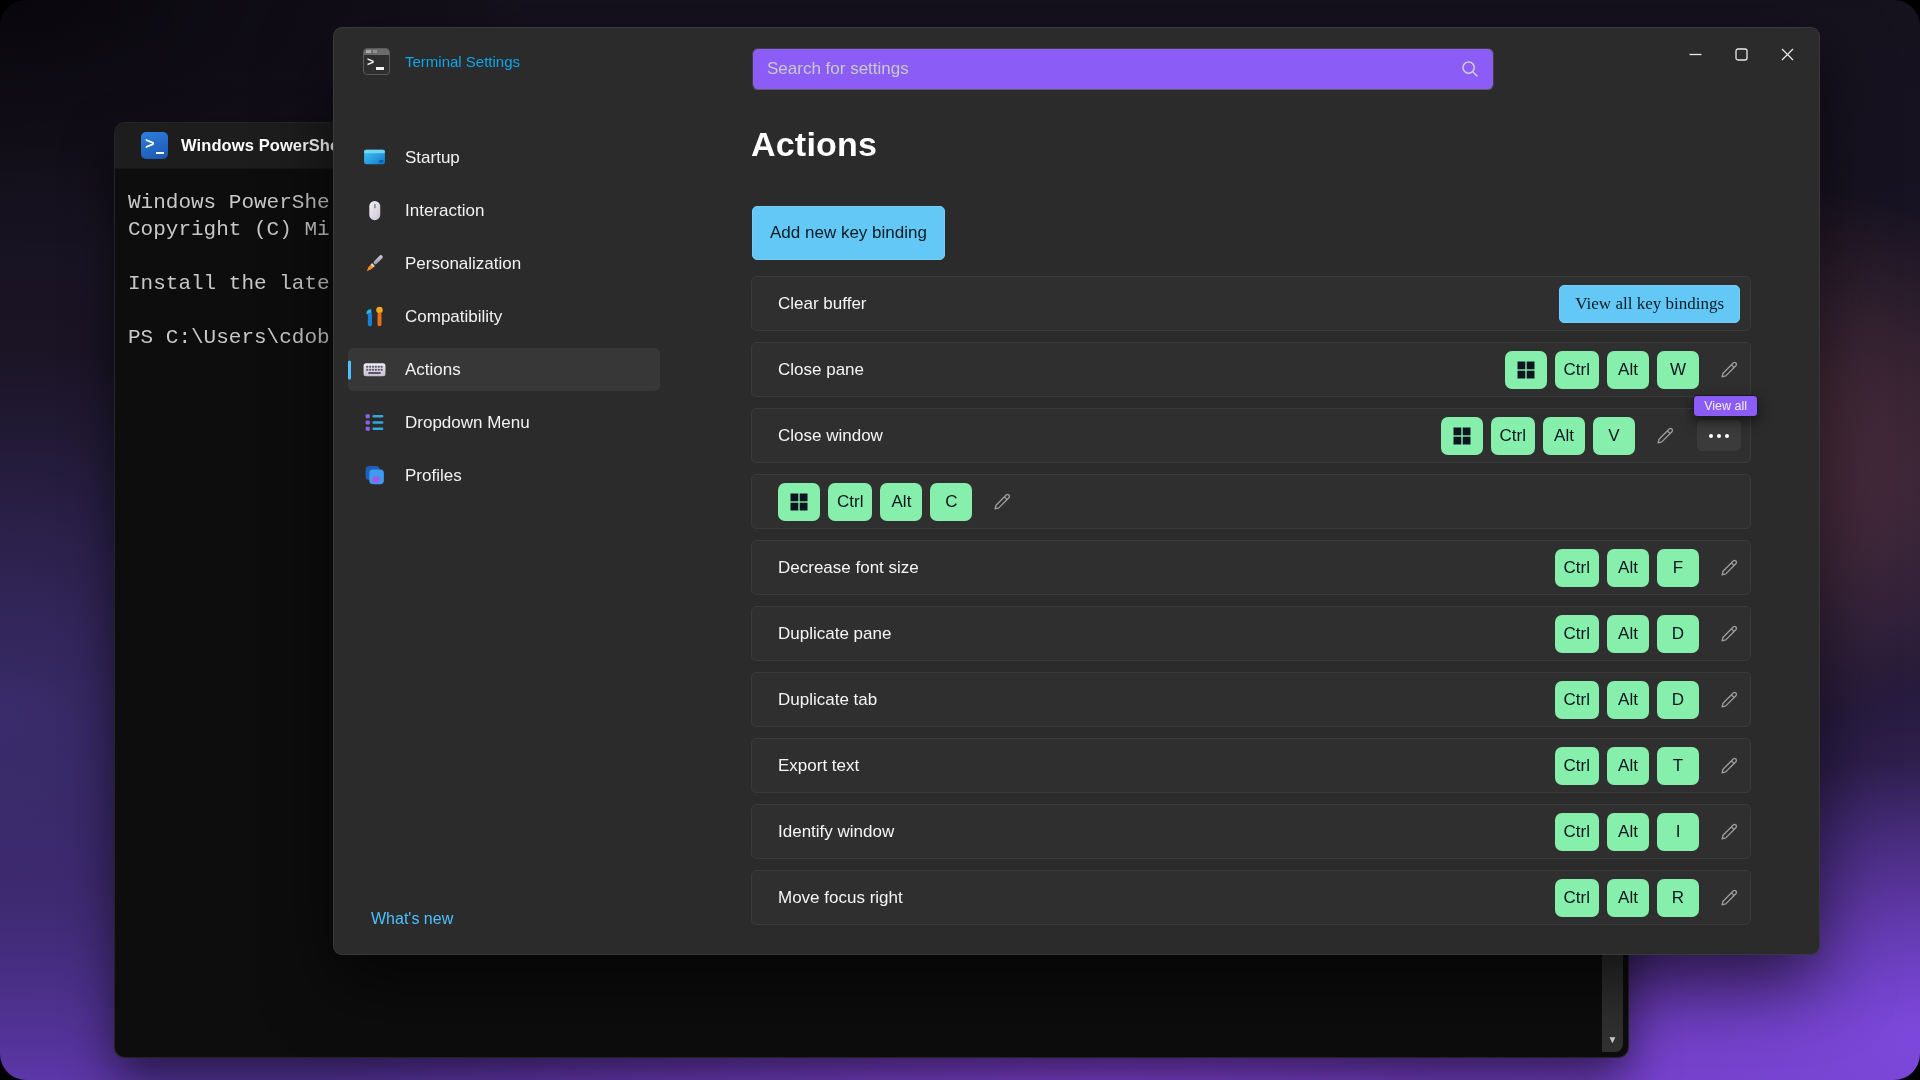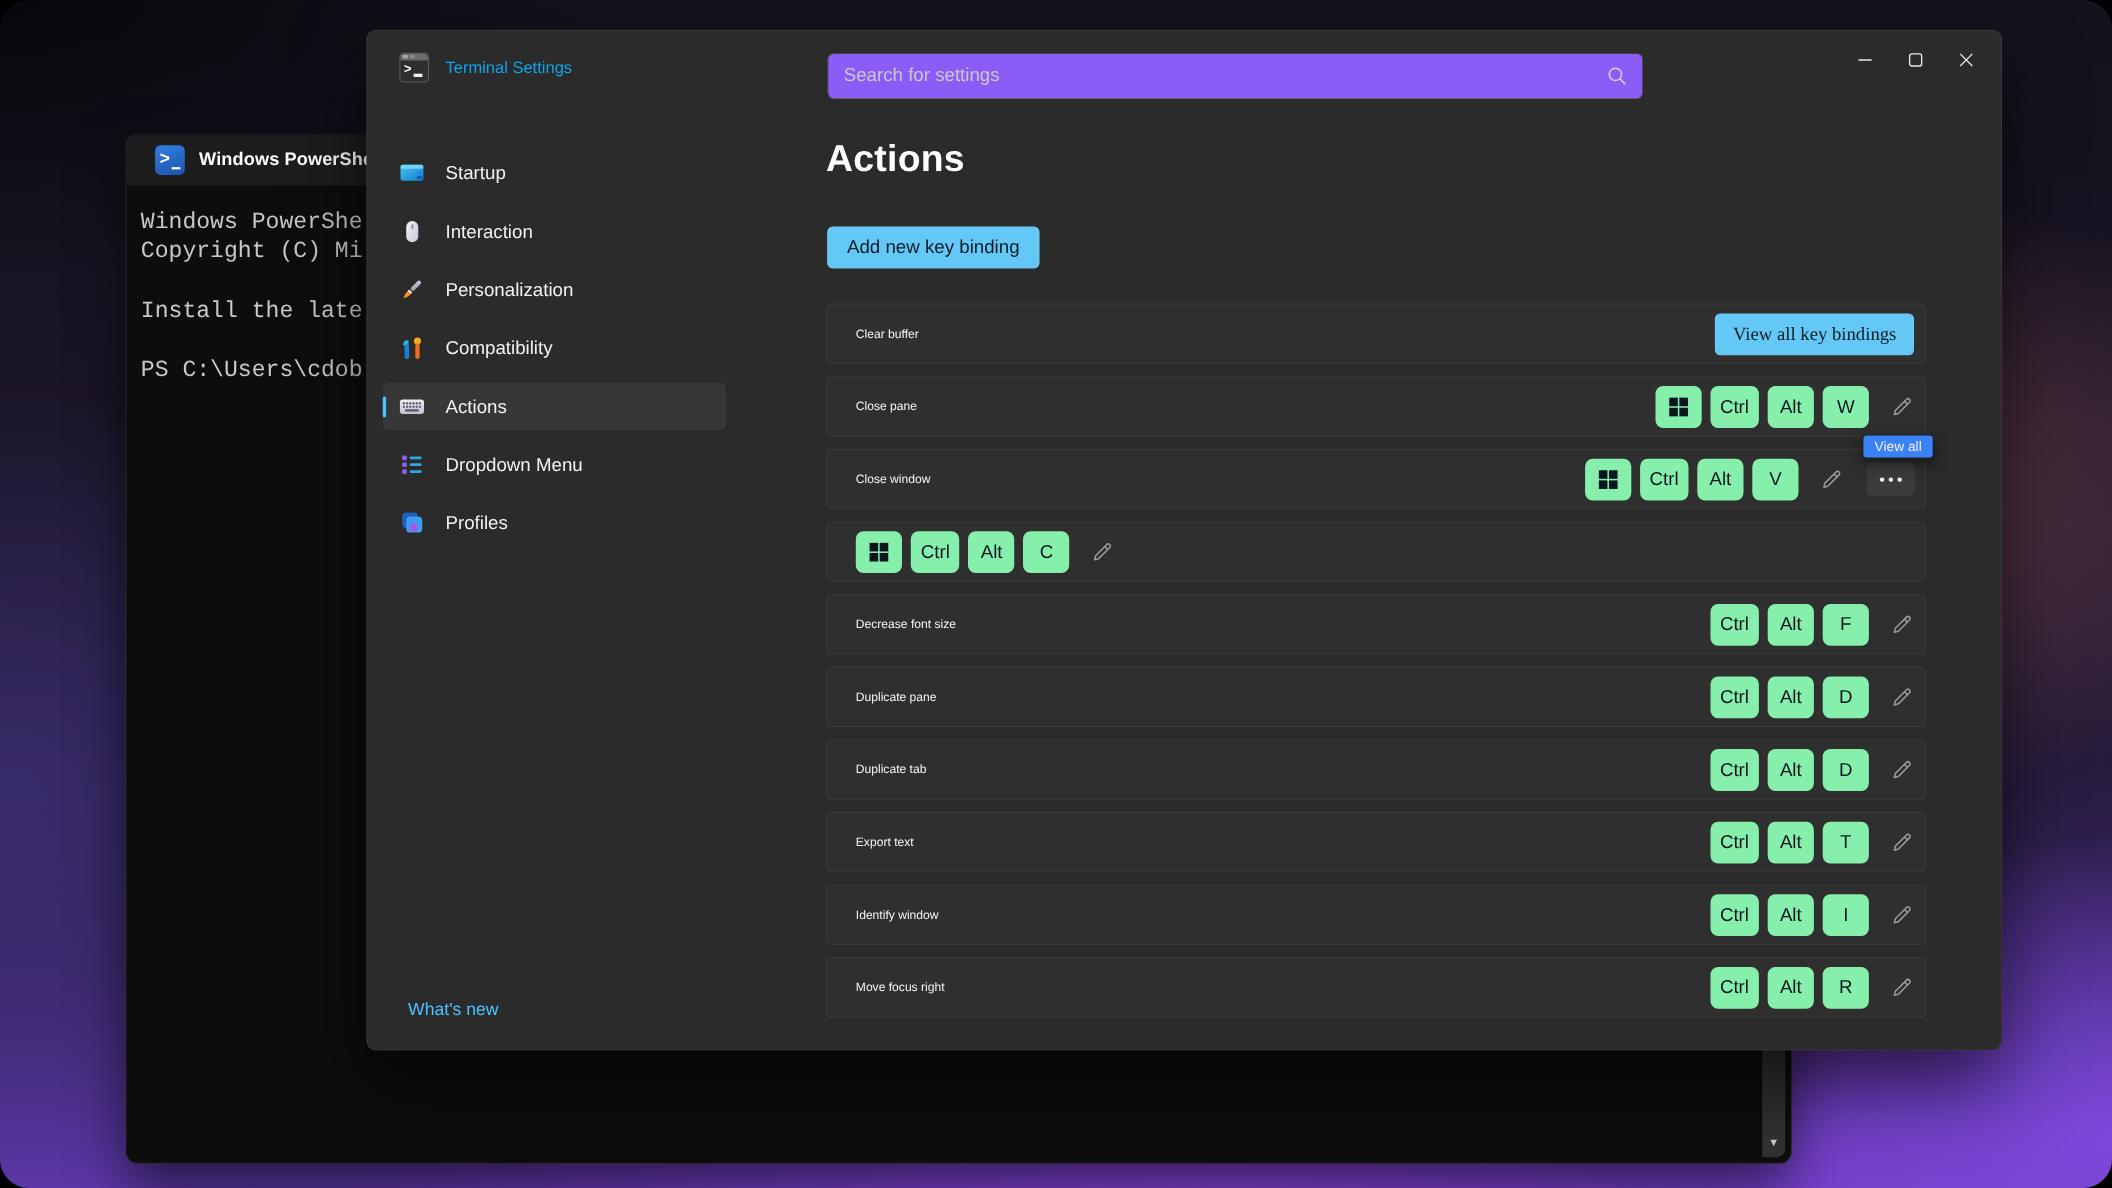--- a/index.html
+++ b/index.html
@@ -88,45 +88,45 @@
   .side-item.selected .pill { display: block; position: absolute; left: 0; top: 50%;
     transform: translateY(-50%); width: 3px; height: 19px; border-radius: 2px; background: #4cc2ff; }
   .side-item .s-icon { width: 25px; height: 25px; flex: 0 0 auto; display: flex;
     align-items: center; justify-content: center; }
   .side-item .s-label { color: #f2f2f2; font-size: 17px; }
   .whats-new { position: absolute; left: 37px; top: 882px; color: #4cc2ff; font-size: 16px; cursor: pointer; }
 
   
   .page-title { position: absolute; left: 417px; top: 97px; color: #ffffff;
     font-size: 34px; font-weight: 700; letter-spacing: 0.2px; }
-  .add-btn { position: absolute; left: 418px; top: 178px; height: 38px; padding: 0 17px;
+  .add-btn { position: absolute; left: 418px; top: 178px; height: 54px; padding: 0 17px;
     background: #63c8f6; color: #0c1b24; border: 1px solid #74cef7; border-radius: 5px;
     font-size: 17px; font-family: "Liberation Sans", "DejaVu Sans", sans-serif; cursor: pointer; }
 
   .rows { position: absolute; left: 417px; top: 248px; width: 1000px; }
   .action-row { position: relative; height: 55px; margin-bottom: 11px; border-radius: 5px;
     background: #2f2f2f; border: 1px solid #3a3a3a;
     display: flex; align-items: center; padding: 0 9px 0 26px; }
-  .row-label { color: #f5f5f5; font-size: 11px; flex: 1 1 auto; }
+  .row-label { color: #f5f5f5; font-size: 17px; flex: 1 1 auto; }
   .row-controls { display: flex; align-items: center; gap: 8px; }
   .keycap { min-width: 42px; height: 38px; padding: 0 9px; border-radius: 7px;
     background: #86efac; color: #0d1620; font-size: 17px;
     display: flex; align-items: center; justify-content: center; }
   .keycap.win svg { display: block; }
   .edit-btn { width: 24px; height: 24px; margin-left: 10px; display: flex;
     align-items: center; justify-content: center; cursor: pointer; background: none; border: none; }
   .accent-btn { height: 38px; padding: 0 15px; margin-right: 1px; background: #63c8f6; color: #0c1b24;
     border: 1px solid #74cef7; border-radius: 5px; font-size: 17px; cursor: pointer;
     font-family: Liberation Serif, serif; }
   .more-btn { width: 44px; height: 31px; margin-left: 12px; border-radius: 5px; background: #3b3b3b;
     border: none; color: #ffffff; display: flex; align-items: center; justify-content: center;
     gap: 4px; cursor: pointer; }
   .more-btn i { width: 4px; height: 4px; border-radius: 50%; background: #fff; }
   .tooltip { position: absolute; top: -14px; right: -8px; height: 22px; padding: 0 10px;
-    background: #3b82f6; border: 1px solid #1c1c1c; border-radius: 4px;
+    background: #8b5cf6; border: 1px solid #1c1c1c; border-radius: 4px;
     box-shadow: 0 5px 12px rgba(0,0,0,0.5); color: #f0f0f0; font-size: 12.5px;
     display: flex; align-items: center; z-index: 5; white-space: nowrap; }
 </style>
 </head>
 <body>
 
 <div class="desktop">
 
   <div class="ps-window">
     <div class="ps-tabbar">

